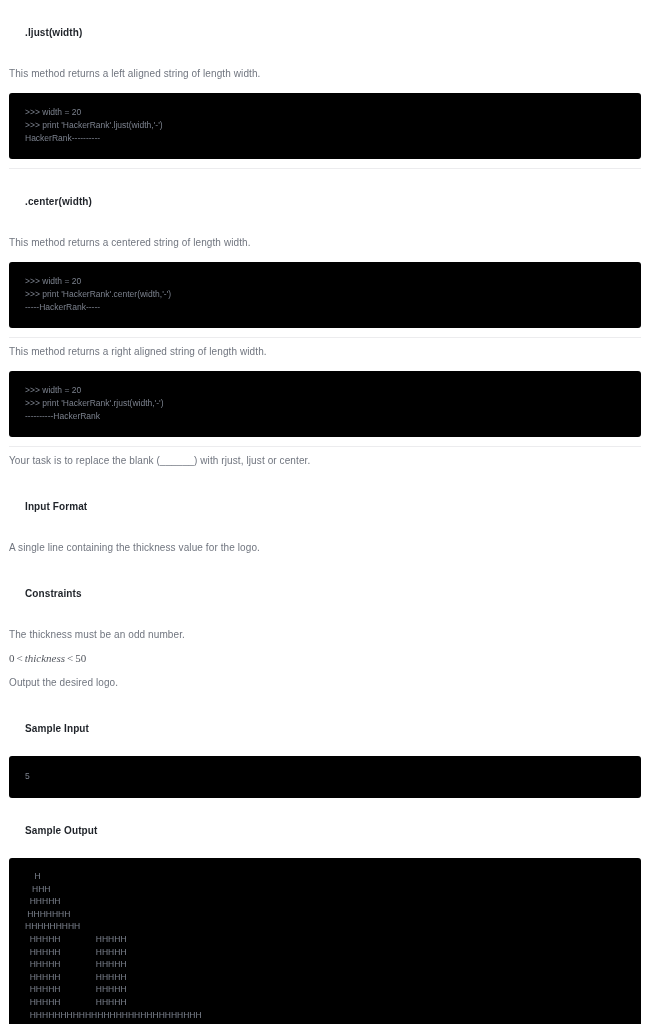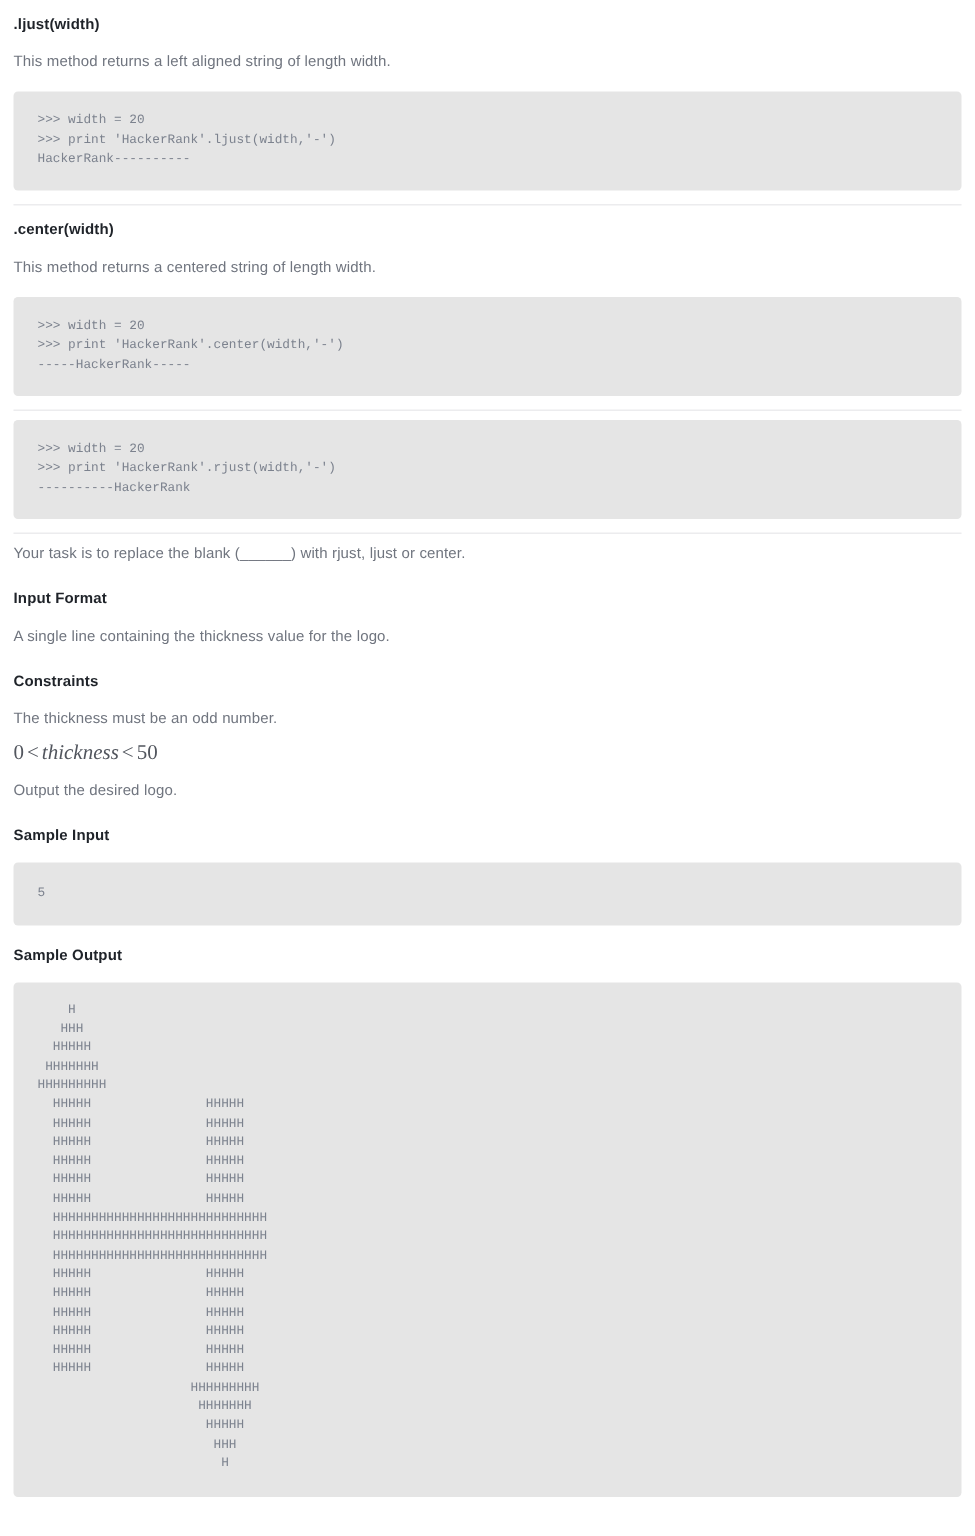--- a/index.html
+++ b/index.html
@@ -21,34 +21,34 @@
   }
   p.body-text {
     margin: 0;
     padding: 7px 0 6px 0;
     font-size: 10px;
     line-height: 14px;
     color: #70757f;
     letter-spacing: 0.1px;
   }
   h3.heading {
-    margin: 0;
+    margin: 16px;
     padding: 10px 0 4px 0;
     font-size: 10px;
     line-height: 14px;
     font-weight: bold;
     color: #1f2329;
     letter-spacing: 0.1px;
   }
   .codeblock {
-    background: #e5e5e5;
+    background: #000000;
     border-radius: 3px;
     margin: 6px 0 4px 0;
     padding: 13px 16px 14px 16px;
-    font-family: Liberation Mono, monospace;
+    font-family: Liberation Sans, sans-serif;
     font-size: 8.5px;
     line-height: 13px;
     color: #7c828e;
     white-space: pre;
     overflow: hidden;
   }
   .codeblock.sample-input {
     padding: 14px 16px 15px 16px;
   }
   .codeblock.sample-output {
@@ -60,21 +60,21 @@
   .divider {
     height: 0;
     border: 0;
     border-top: 1px solid #ececee;
     margin: 9px 0 0 0;
   }
   .math {
     margin: 0;
     padding: 3px 0 4px 0;
     font-family: "Liberation Serif", serif;
-    font-size: 14px;
+    font-size: 11px;
     line-height: 14px;
     color: #52565e;
   }
   .math .var {
     font-style: italic;
   }
   .math .op {
     font-family: "Liberation Serif", serif;
     padding: 0 2px;
   }
@@ -92,20 +92,21 @@
 HackerRank----------</pre>
   <hr class="divider">
 
   <h3 class="heading">.center(width)</h3>
   <p class="body-text">This method returns a centered string of length width.</p>
   <pre class="codeblock">&gt;&gt;&gt; width = 20
 &gt;&gt;&gt; print 'HackerRank'.center(width,'-')
 -----HackerRank-----</pre>
   <hr class="divider">
 
+  <p class="body-text">This method returns a right aligned string of length width.</p>
   <pre class="codeblock">&gt;&gt;&gt; width = 20
 &gt;&gt;&gt; print 'HackerRank'.rjust(width,'-')
 ----------HackerRank</pre>
   <hr class="divider">
 
   <p class="body-text">Your task is to replace the blank (______) with rjust, ljust or center.</p>
 
   <h3 class="heading">Input Format</h3>
   <p class="body-text">A single line containing the thickness value for the logo.</p>
 

